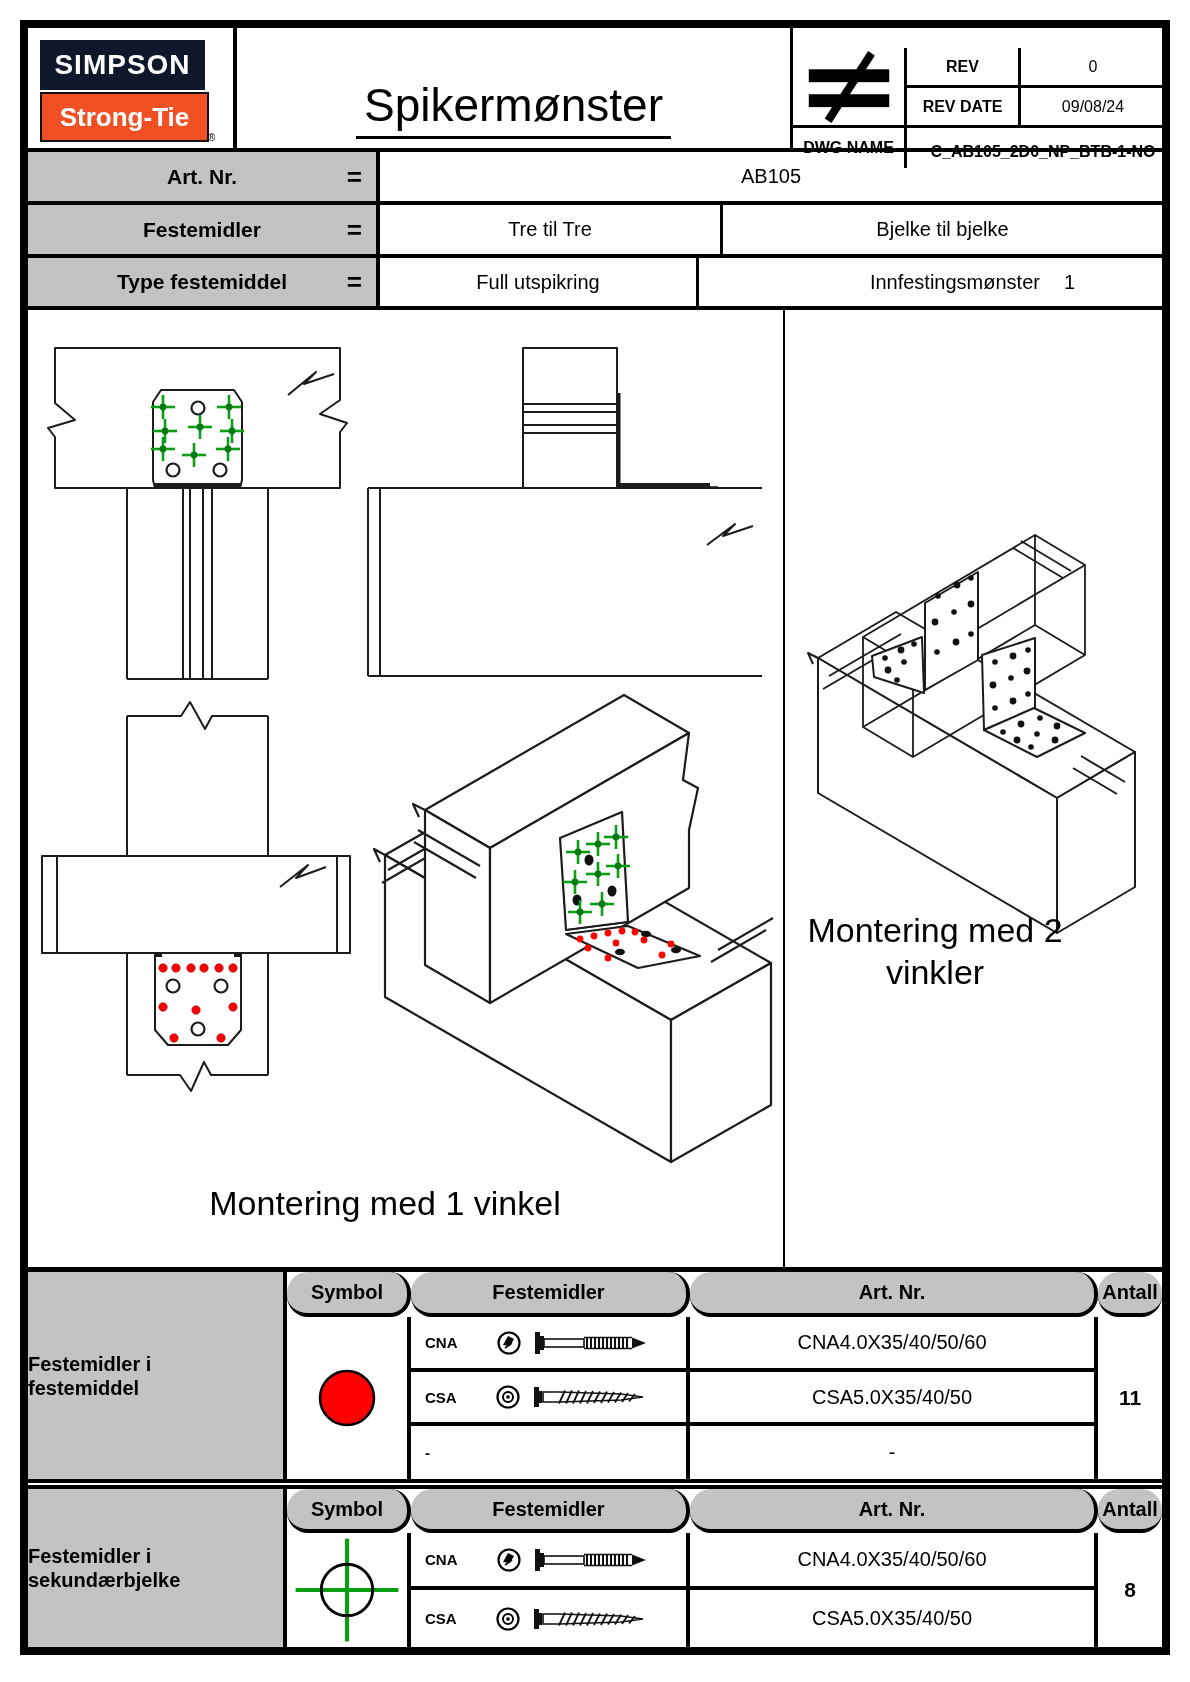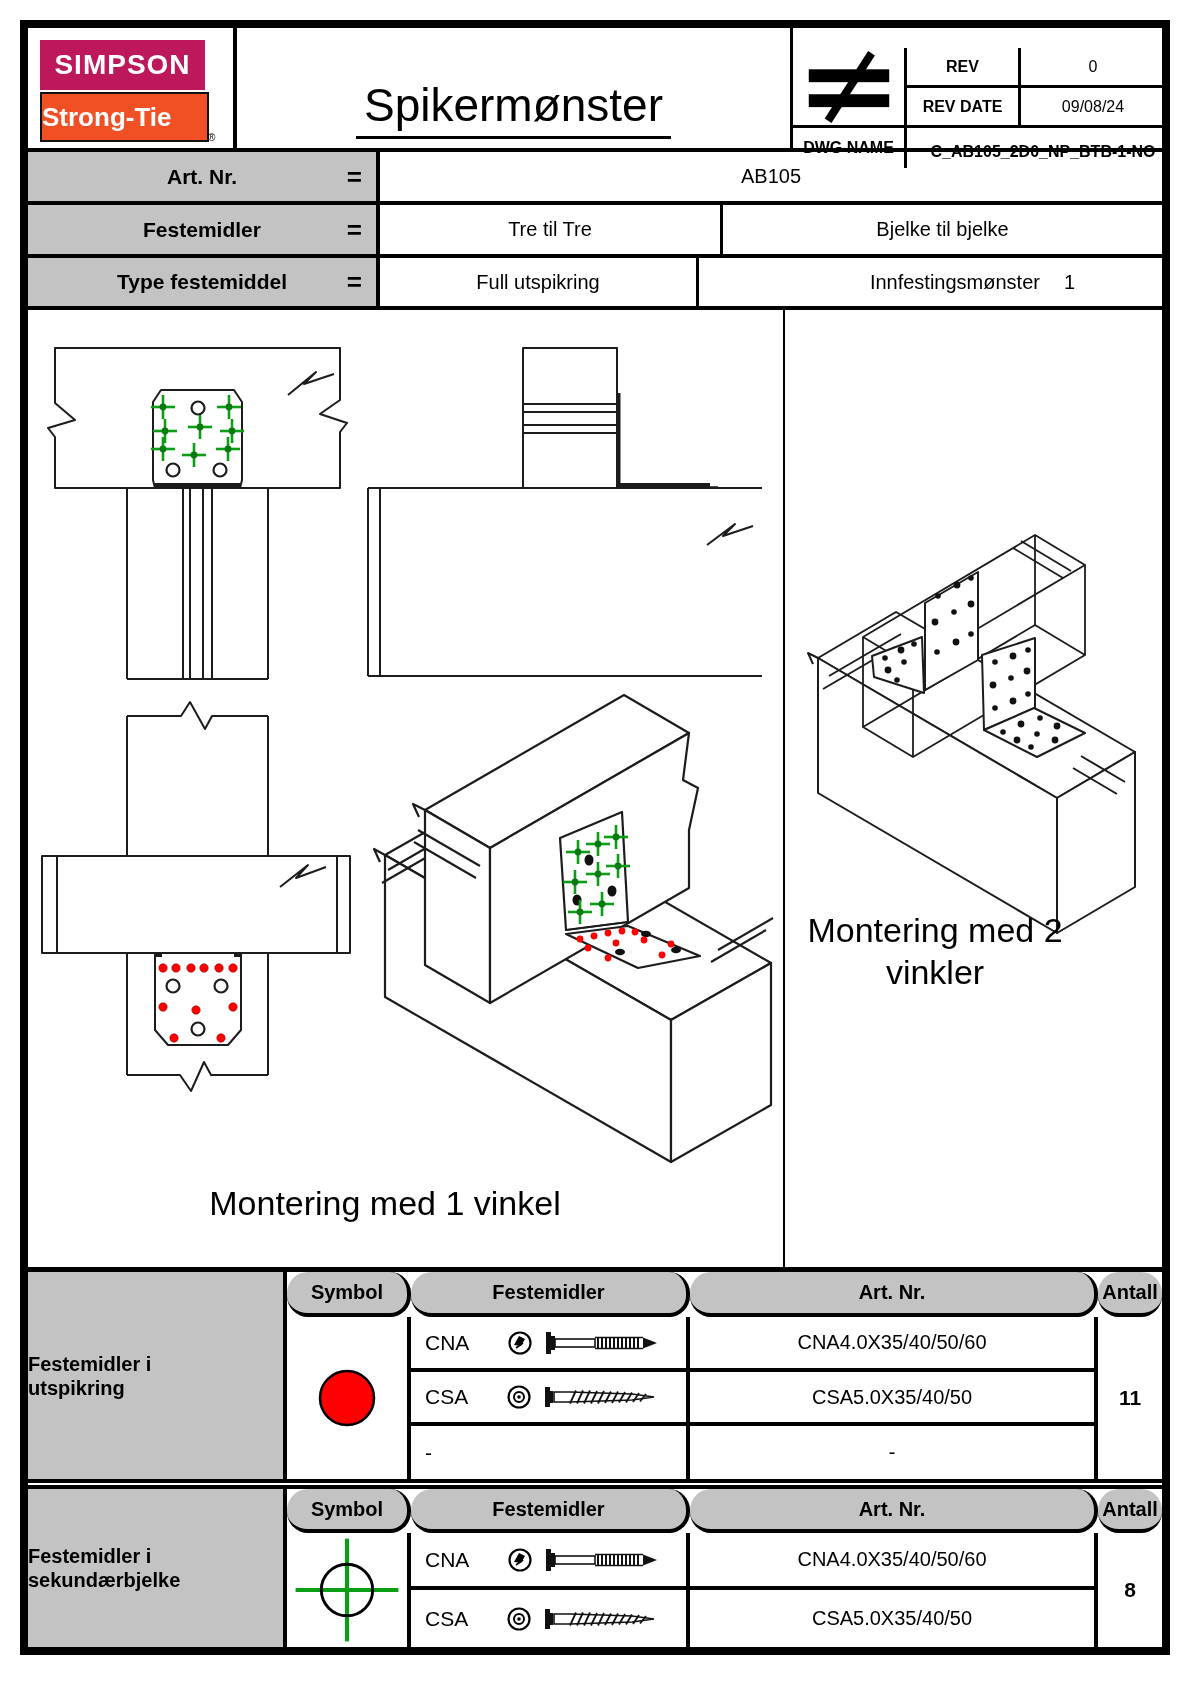--- a/index.html
+++ b/index.html
@@ -6,25 +6,25 @@
   body{width:1190px;height:1682px;background:#ffffff;position:relative;
        font-family:"Liberation Sans",sans-serif;color:#000;}
   .abs{position:absolute;box-sizing:border-box;}
   .frame{position:absolute;left:20px;top:20px;width:1150px;height:1635px;
          border:8px solid #000;box-sizing:border-box;background:#fff;}
   .cell{display:flex;align-items:center;justify-content:center;margin-top:20px;}
   .bold{font-weight:bold;}
   
   .hdr-band{left:0;top:0;width:1134px;height:124px;border-bottom:4px solid #000;}
   .logo-cell{left:0;top:0;width:209px;height:120px;border-right:4px solid #000;}
-  .logo-black{position:absolute;left:12px;top:12px;width:165px;height:50px;background:#be185d;
+  .logo-black{position:absolute;left:12px;top:12px;width:165px;height:50px;background:#0f172a;
               display:flex;align-items:center;justify-content:center;}
   .logo-black span{color:#fff;font-weight:bold;font-size:28px;letter-spacing:1px;}
   .logo-orange{position:absolute;left:12px;top:64px;width:165px;height:46px;background:#f05023;
-               border:2px solid #111;display:flex;align-items:center;}
+               border:2px solid #111;display:flex;align-items:center;justify-content:center;}
   .logo-orange span{color:#fff;font-weight:bold;font-size:26px;}
   .logo-reg{position:absolute;left:180px;top:104px;font-size:10px;}
   .title-cell{left:209px;top:0;width:553px;height:120px;}
   .title-cell span{font-size:46px;border-bottom:3px solid #000;padding:0 8px 4px 8px;}
   .rev-block{left:762px;top:0;width:372px;height:120px;border-left:3px solid #000;}
   .rev-block .cell{position:absolute;box-sizing:border-box;font-size:16px;}
   .neq-cell{left:0;top:0;width:114px;height:80px;border-right:3px solid #000;border-bottom:3px solid #000;}
   .rev-l{left:114px;top:0;width:114px;height:40px;border-right:3px solid #000;border-bottom:3px solid #000;}
   .rev-v{left:228px;top:0;width:144px;height:40px;border-bottom:3px solid #000;font-size:18px;}
   .rvd-l{left:114px;top:40px;width:114px;height:40px;border-right:3px solid #000;border-bottom:3px solid #000;}
@@ -45,21 +45,21 @@
   svg text{font-family:"Liberation Sans",sans-serif;}
   
   .ftable .hcell{position:absolute;box-sizing:border-box;background:#c3c3c3;font-weight:bold;
                  font-size:20px;display:flex;align-items:center;justify-content:center;
                  border-bottom:4px solid #000;border-right:4px solid #000;border-radius:21px;}
   .ftable .bcell{position:absolute;box-sizing:border-box;display:flex;align-items:center;}
   .ftable .center{justify-content:center;}
   .flabel{position:absolute;left:0;top:0;width:259px;background:#c3c3c3;border-right:4px solid #000;
           display:flex;flex-direction:column;align-items:flex-start;justify-content:center;
           font-weight:bold;font-size:20px;line-height:1.2;box-sizing:border-box;}
-  .fcode{font-weight:normal;font-size:21px;margin-right:28px;}
+  .fcode{font-weight:bold;font-size:15px;margin-right:28px;}
   .festrow{padding-left:14px;gap:10px;}
   .artval{font-weight:normal;font-size:20px;}
   .antval{font-weight:bold;font-size:21px;}
   .dgap{left:0;top:1451px;width:1134px;height:10px;border-top:4px solid #000;border-bottom:4px solid #000;}
 </style>
 </head>
 <body>
 
 <div class="frame">
 
@@ -323,21 +323,21 @@
           <circle cx="246" cy="437" r="2.8"></circle>
       </g>
       <text x="150" y="632" font-size="34" text-anchor="middle" fill="#000">Montering med 2</text>
       <text x="150" y="674" font-size="34" text-anchor="middle" fill="#000">vinkler</text>
     </svg>
   </div>
 
   <div class="abs ftable" style="left:0;top:1244px;width:1134px;height:207px">
     <div class="flabel" style="height:207px">
       <span>Festemidler i</span>
-      <span>utspikring</span>
+      <span>festemiddel</span>
     </div>
     <div class="hcell" style="left:259px;top:0;width:124px;height:45px">Symbol</div>
     <div class="hcell" style="left:383px;top:0;width:279px;height:45px">Festemidler</div>
     <div class="hcell" style="left:662px;top:0;width:408px;height:45px">Art. Nr.</div>
     <div class="hcell" style="left:1070px;top:0;width:64px;height:45px;border-right:none">Antall</div>
 
     <div class="bcell center" style="left:259px;top:45px;width:124px;height:162px;border-right:4px solid #000">
       <svg width="66" height="66" viewBox="0 0 66 66">
         <circle cx="33" cy="33" r="27" fill="#fe0000" stroke="#000" stroke-width="2.5"></circle>
       </svg>

